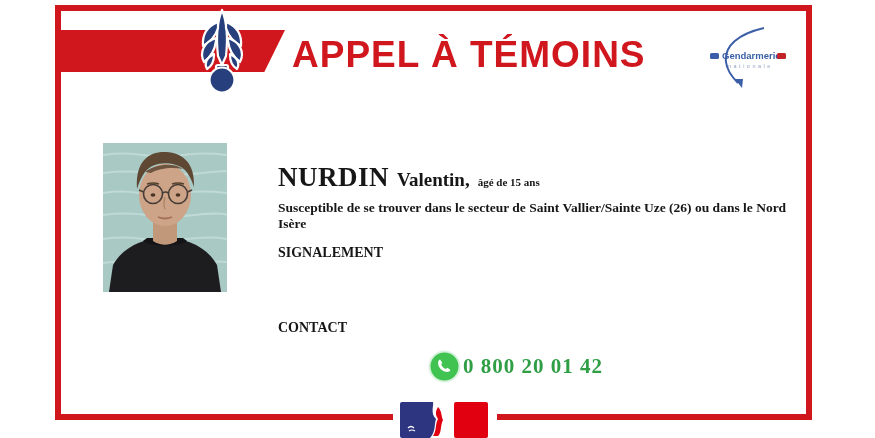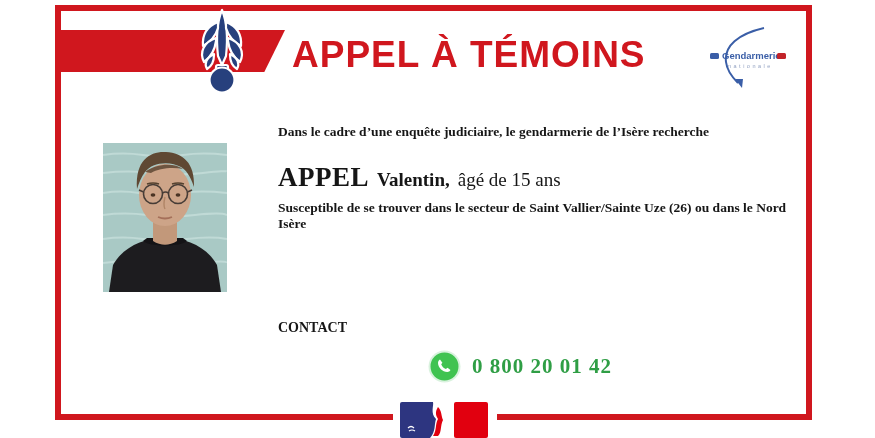--- a/index.html
+++ b/index.html
@@ -18,29 +18,29 @@
   
   .gn-logo{position:absolute;left:698px;top:26px;width:90px;height:64px;}
   
   .photo{position:absolute;left:103px;top:143px;width:124px;height:149px;}
   
   .col{position:absolute;left:278px;width:512px;}
   .intro{top:124px;font-size:13.5px;font-weight:bold;}
   .name-row{position:absolute;left:278px;top:162px;display:flex;align-items:baseline;gap:8px;white-space:nowrap;}
   .name-last{font-size:27px;font-weight:bold;letter-spacing:0.5px;}
   .name-first{font-size:19px;font-weight:bold;}
-  .name-age{font-size:19px;font-weight:normal;}
+  .name-age{font-size:11px;font-weight:bold;}
   .loc{top:200px;font-size:13.5px;font-weight:bold;}
   .sec-head{font-size:14px;font-weight:bold;}
   .sig-head{top:245px;}
   .sig-body{top:261px;font-size:13.5px;font-weight:bold;text-align:justify;line-height:15.5px;}
   .ct-head{top:320px;}
   .ct-body{top:319px;font-size:13.5px;font-weight:bold;}
   
-  .phone-row{position:absolute;left:428px;top:350px;display:flex;align-items:center;gap:11px;justify-content:flex-end;}
+  .phone-row{position:absolute;left:428px;top:350px;display:flex;align-items:center;gap:2px;justify-content:flex-end;}
   .wa-icon{width:33px;height:33px;}
   .phone-number{font-size:21px;font-weight:bold;color:#2f9e45;letter-spacing:1px;white-space:nowrap;}
   
   .gov-logo{position:absolute;left:400px;top:402px;width:90px;height:36px;}
 </style>
 </head>
 <body>
 
 <div class="stage">
 
@@ -109,30 +109,30 @@
 
     <ellipse cx="50" cy="52" rx="2.4" ry="1.8" fill="#4a3424"></ellipse>
     <ellipse cx="75" cy="52" rx="2.4" ry="1.8" fill="#4a3424"></ellipse>
     <path d="M44 41 Q50 39 56 41" stroke="#54412f" stroke-width="1.6" fill="none"></path>
     <path d="M69 41 Q75 39 81 41" stroke="#54412f" stroke-width="1.6" fill="none"></path>
 
     <path d="M62 54 Q60 62 62 66" stroke="#b08566" stroke-width="1.4" fill="none"></path>
     <path d="M55 74 Q62 77 69 74" stroke="#a5705a" stroke-width="1.8" fill="none"></path>
   </svg>
 
-  <div class="col intro">Dans le cadre d’une enquête judiciaire, le gendarmerie de l’Isère recherche</div>
 
   <div class="name-row">
-    <span class="name-last">APPEL</span>
+    <span class="name-last">NURDIN</span>
     <span class="name-first">Valentin,</span>
     <span class="name-age">âgé de 15 ans</span>
   </div>
 
   <div class="col loc">Susceptible de se trouver dans le secteur de Saint Vallier/Sainte Uze (26) ou dans le Nord Isère</div>
 
+  <div class="col sec-head sig-head">SIGNALEMENT</div>
 
   <div class="col sec-head ct-head">CONTACT</div>
 
   <div class="phone-row">
     <svg class="wa-icon" viewBox="0 0 33 33">
       <circle cx="16.5" cy="16.5" r="16" fill="#d9f2de"></circle>
       <path d="M16.5 2.5 a14 14 0 1 0 0 28 a14 14 0 0 0 0 -28 Z M7 27 L9 21 Z" fill="#40c351"></path>
       <path d="M8.5 27.5 L10 21.5 L14 24.5 Z" fill="#40c351"></path>
       <path d="M12 9.5 c-1 .5 -2 1.8 -2 3.2 c0 4.8 4.5 9.3 9.3 9.3 c1.4 0 2.7 -1 3.2 -2 l-3 -2.2 l-1.6 1.2 c-2.2 -.8 -3.9 -2.5 -4.7 -4.7 l1.2 -1.6 Z" fill="#ffffff"></path>
     </svg>

